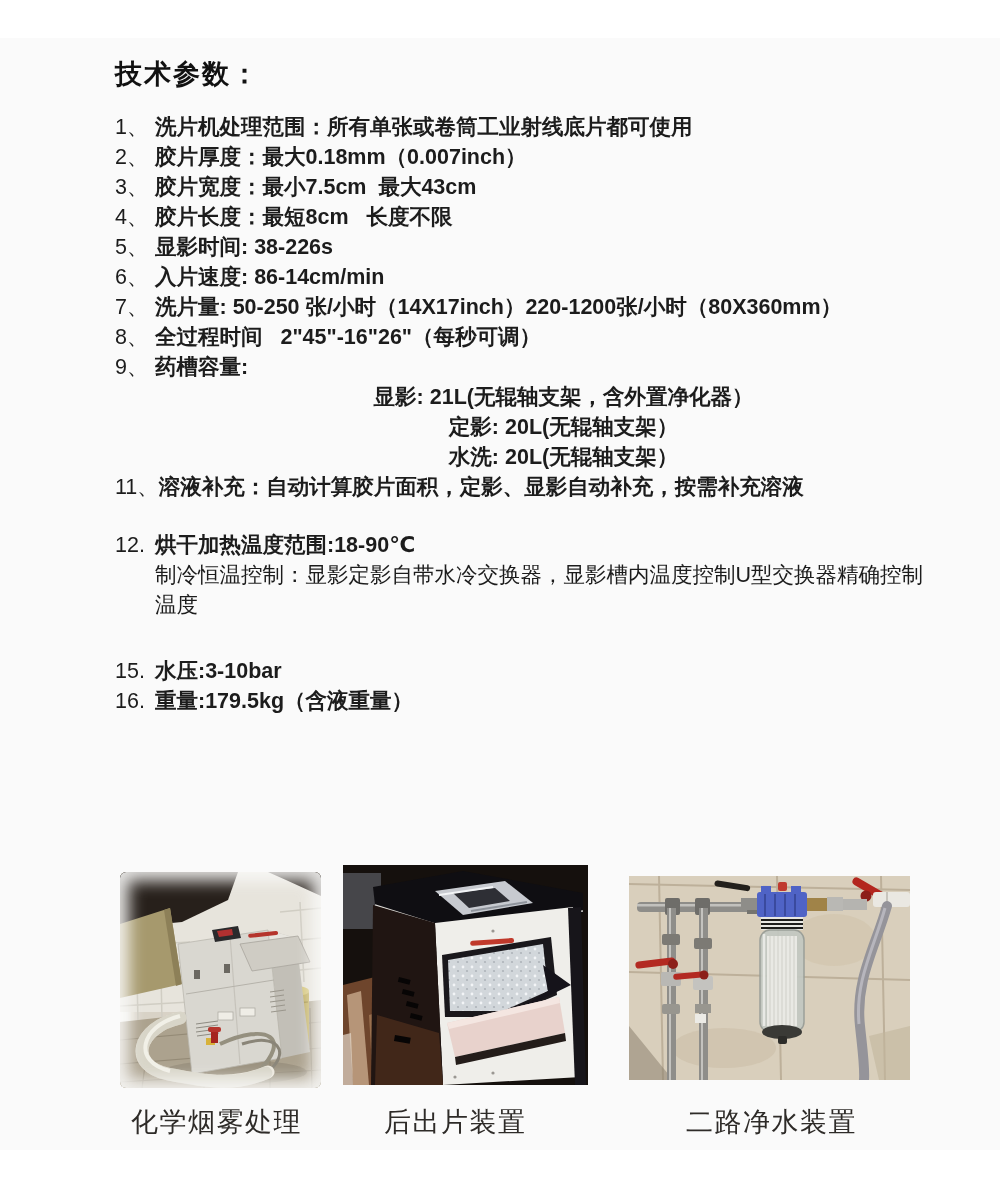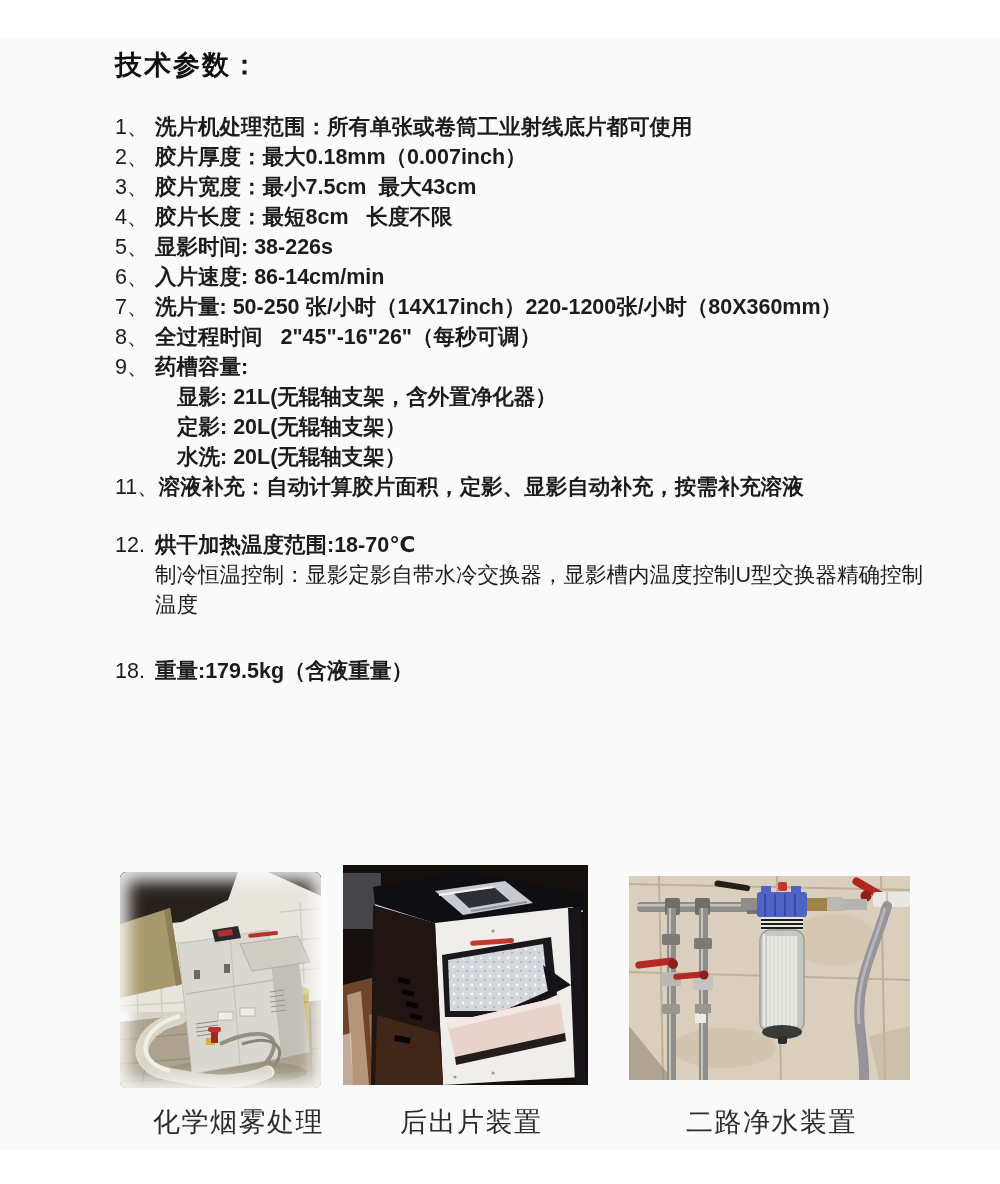--- a/index.html
+++ b/index.html
@@ -3,45 +3,45 @@
 <meta charset="utf-8">
 <style>
   html,body{margin:0;padding:0;}
   body{
     width:1000px;height:1184px;position:relative;background:#ffffff;
     font-family:"Liberation Sans","DejaVu Sans",sans-serif;color:#1c1c1c;
     overflow:hidden;
   }
   .sheet{position:absolute;left:0;top:38px;width:1000px;height:1112px;background:#fafafa;}
   .page-title{
-    position:absolute;left:115px;top:47px;font-size:27px;font-weight:bold;
+    position:absolute;left:115px;top:56px;font-size:27px;font-weight:bold;
     letter-spacing:2px;color:#111;
   }
   .spec-list{position:absolute;left:115px;top:112px;width:835px;font-size:21.5px;}
   .row{display:flex;line-height:30px;}
   .row .num{min-width:40px;flex:0 0 auto;}
   .row .txt{flex:1 1 auto;white-space:pre-wrap;font-weight:bold;}
-  .row.sub{padding-left:62px;}
+  .row.sub{padding-left:62px;text-align:center;}
   .row.cont{display:block;padding-left:40px;width:782px;white-space:pre-wrap;}
   .gap1{height:28px;}
   .gap2{height:36px;}
   .photo{position:absolute;overflow:hidden;background:#d8d2c6;}
   .photo svg{display:block;}
   #photo1{left:120px;top:872px;width:201px;height:216px;border-radius:6px;
           box-shadow:inset 0 0 14px 10px rgba(253,253,252,.95);}
   #photo1 .fade{position:absolute;inset:0;border-radius:6px;
           box-shadow:inset 0 0 16px 9px rgba(250,250,248,.9);pointer-events:none;}
   #photo2{left:343px;top:865px;width:245px;height:220px;}
   #photo3{left:629px;top:876px;width:281px;height:204px;}
   .caption{
     position:absolute;top:1104px;font-family:"Liberation Serif","DejaVu Serif",serif;
     font-size:27px;color:#2e2b28;letter-spacing:1.5px;white-space:nowrap;
   }
-  #cap1{left:131px;margin-left:22px;}
-  #cap2{left:400px;}
+  #cap1{left:131px;}
+  #cap2{left:384px;}
   #cap3{left:686px;font-family:Liberation Serif, serif;}
 </style>
 </head>
 <body>
 
 <div class="sheet"></div>
 
 <div class="page-title">技术参数：</div>
 
 <div class="spec-list">
@@ -90,26 +90,30 @@
   <div class="row sub">
       <span class="txt">水洗: 20L(无辊轴支架）</span>
     </div>
   <div class="row">
       <span class="num">11、</span>
       <span class="txt">溶液补充：自动计算胶片面积，定影、显影自动补充，按需补充溶液</span>
     </div>
   <div class="gap1"></div>
   <div class="row">
       <span class="num">12.</span>
-      <span class="txt">烘干加热温度范围:18-70℃</span>
+      <span class="txt">烘干加热温度范围:18-90℃</span>
     </div>
   <div class="row cont">制冷恒温控制：显影定影自带水冷交换器，显影槽内温度控制U型交换器精确控制温度</div>
   <div class="gap2"></div>
   <div class="row">
-      <span class="num">18.</span>
+      <span class="num">15.</span>
+      <span class="txt">水压:3-10bar</span>
+    </div>
+  <div class="row">
+      <span class="num">16.</span>
       <span class="txt">重量:179.5kg（含液重量）</span>
     </div>
 </div>
 
 <div class="photo" id="photo1">
   <svg width="201" height="216" viewBox="0 0 201 216" xmlns="http://www.w3.org/2000/svg">
     <rect x="0" y="0" width="201" height="140" fill="#e7e4dc"></rect>
 
     <g stroke="#d0cdc3" stroke-width="1.5">
       <line x1="0" y1="74" x2="70" y2="70"></line>

